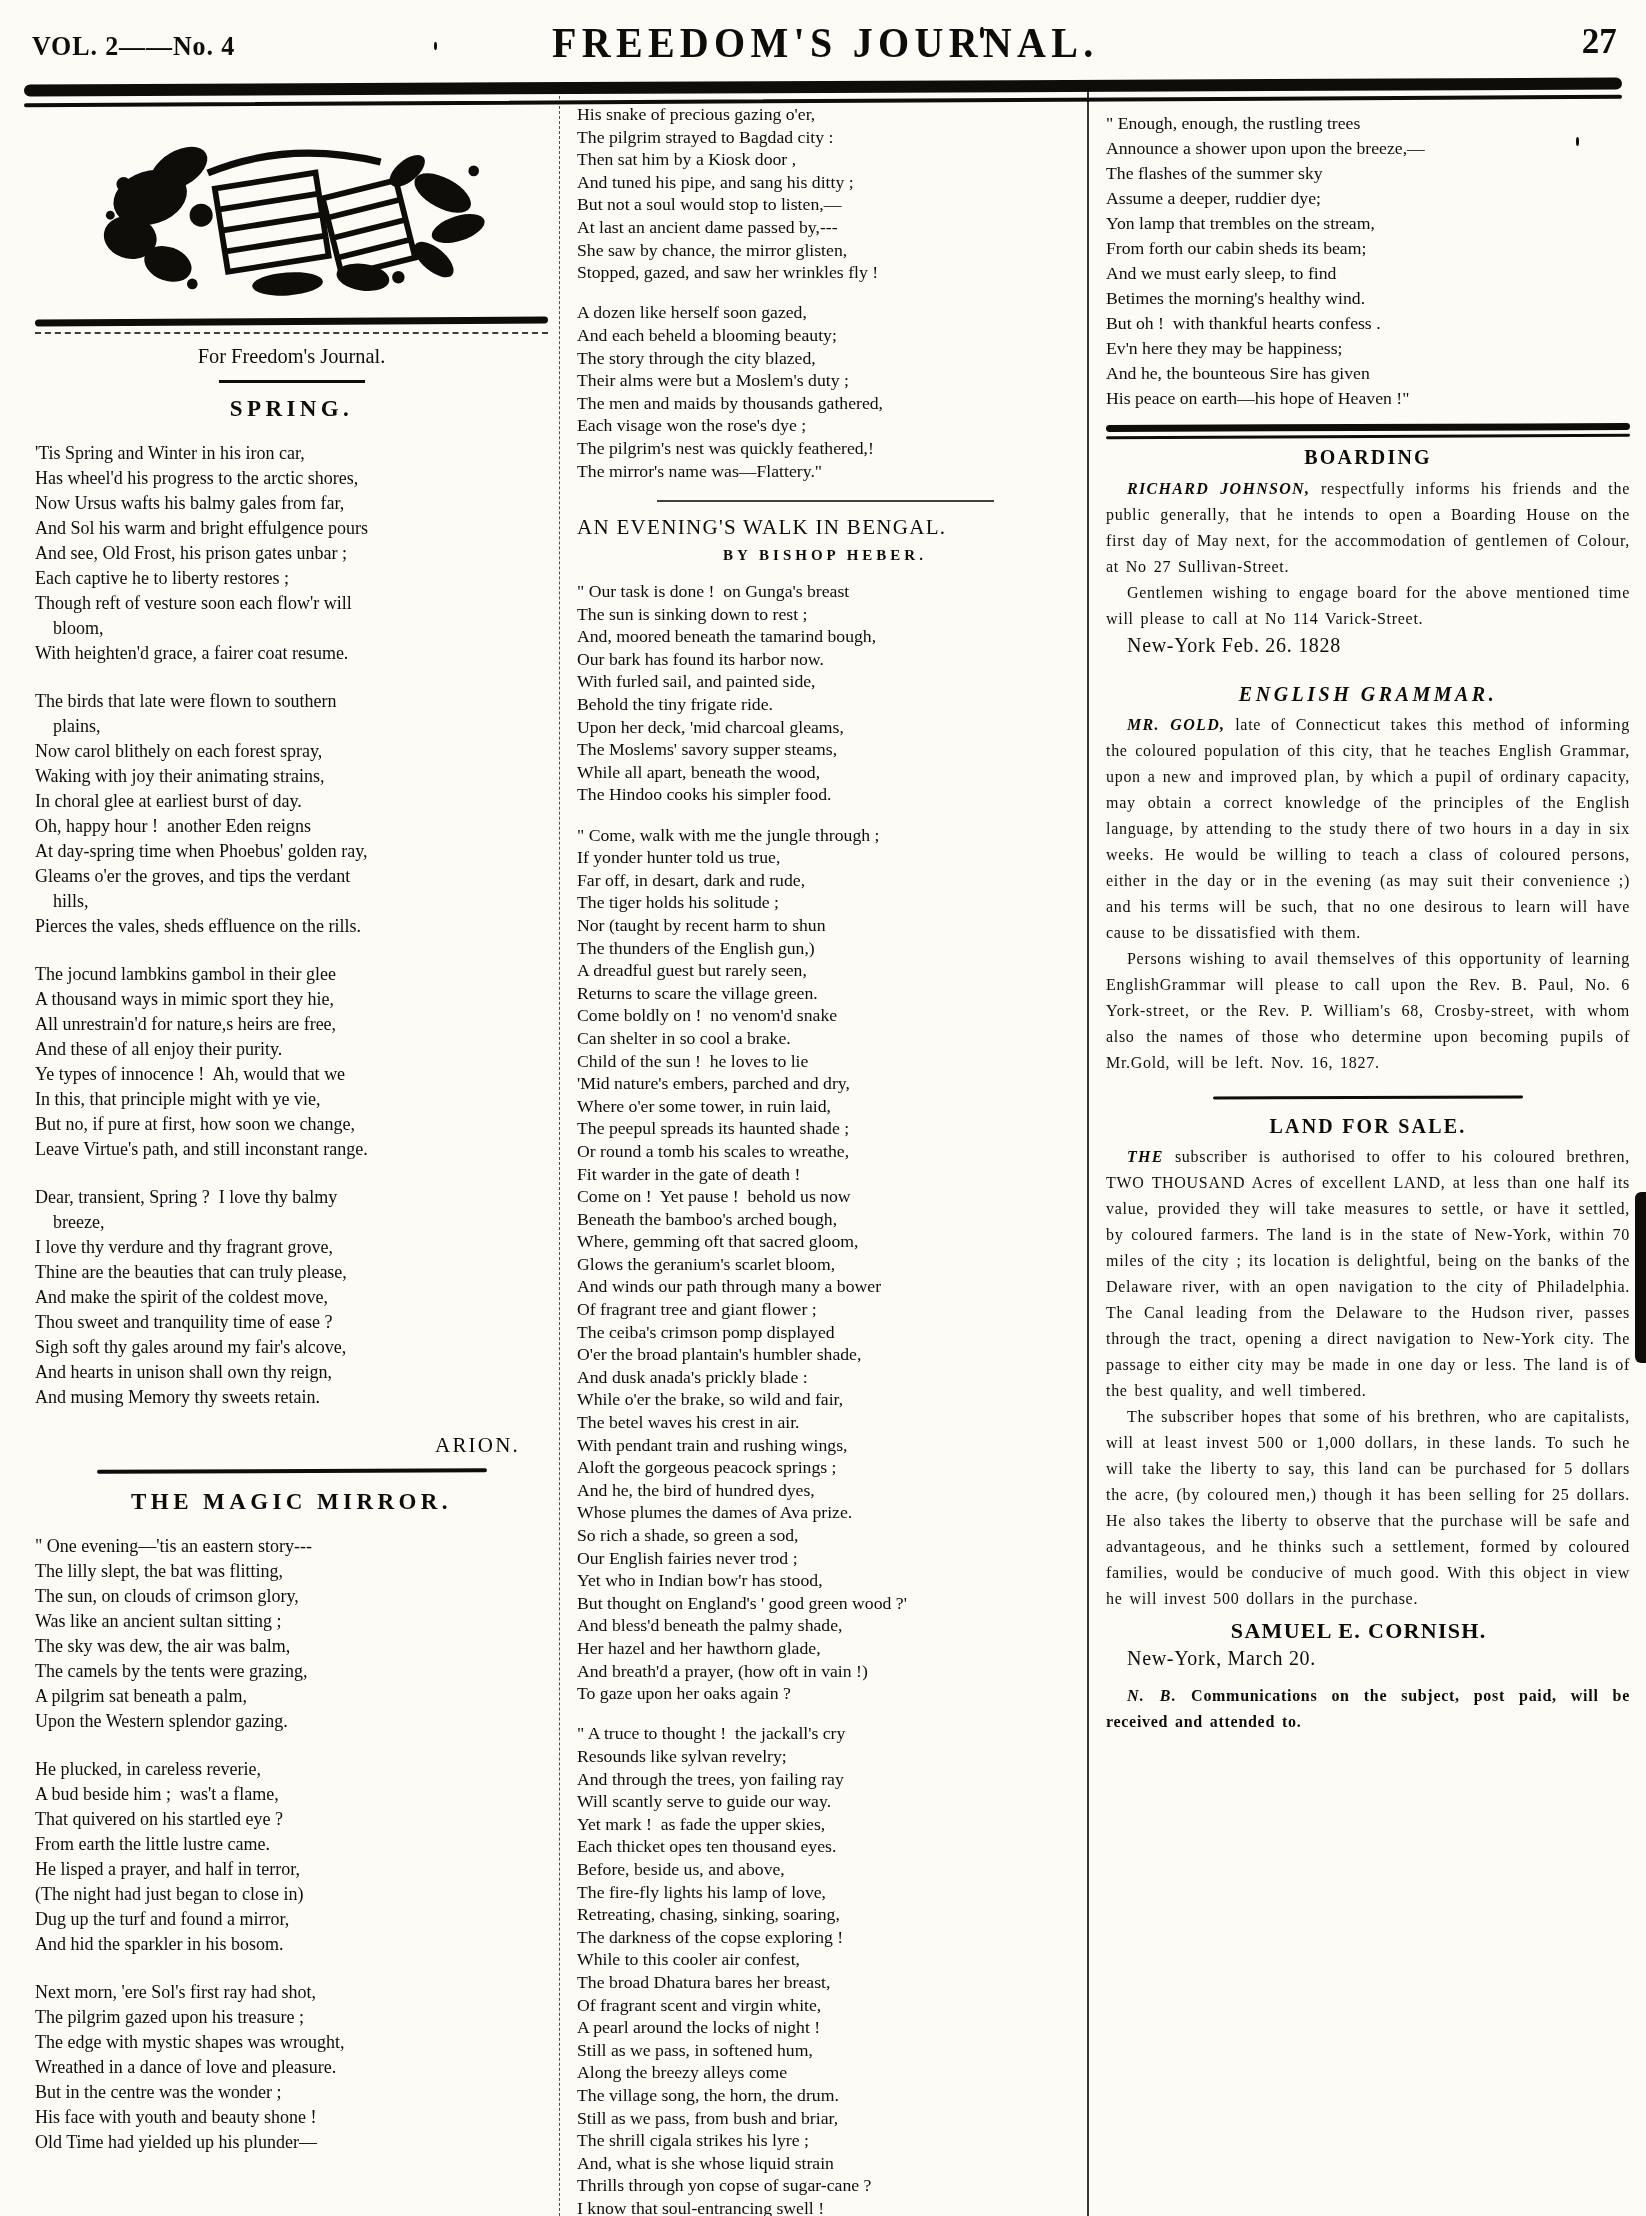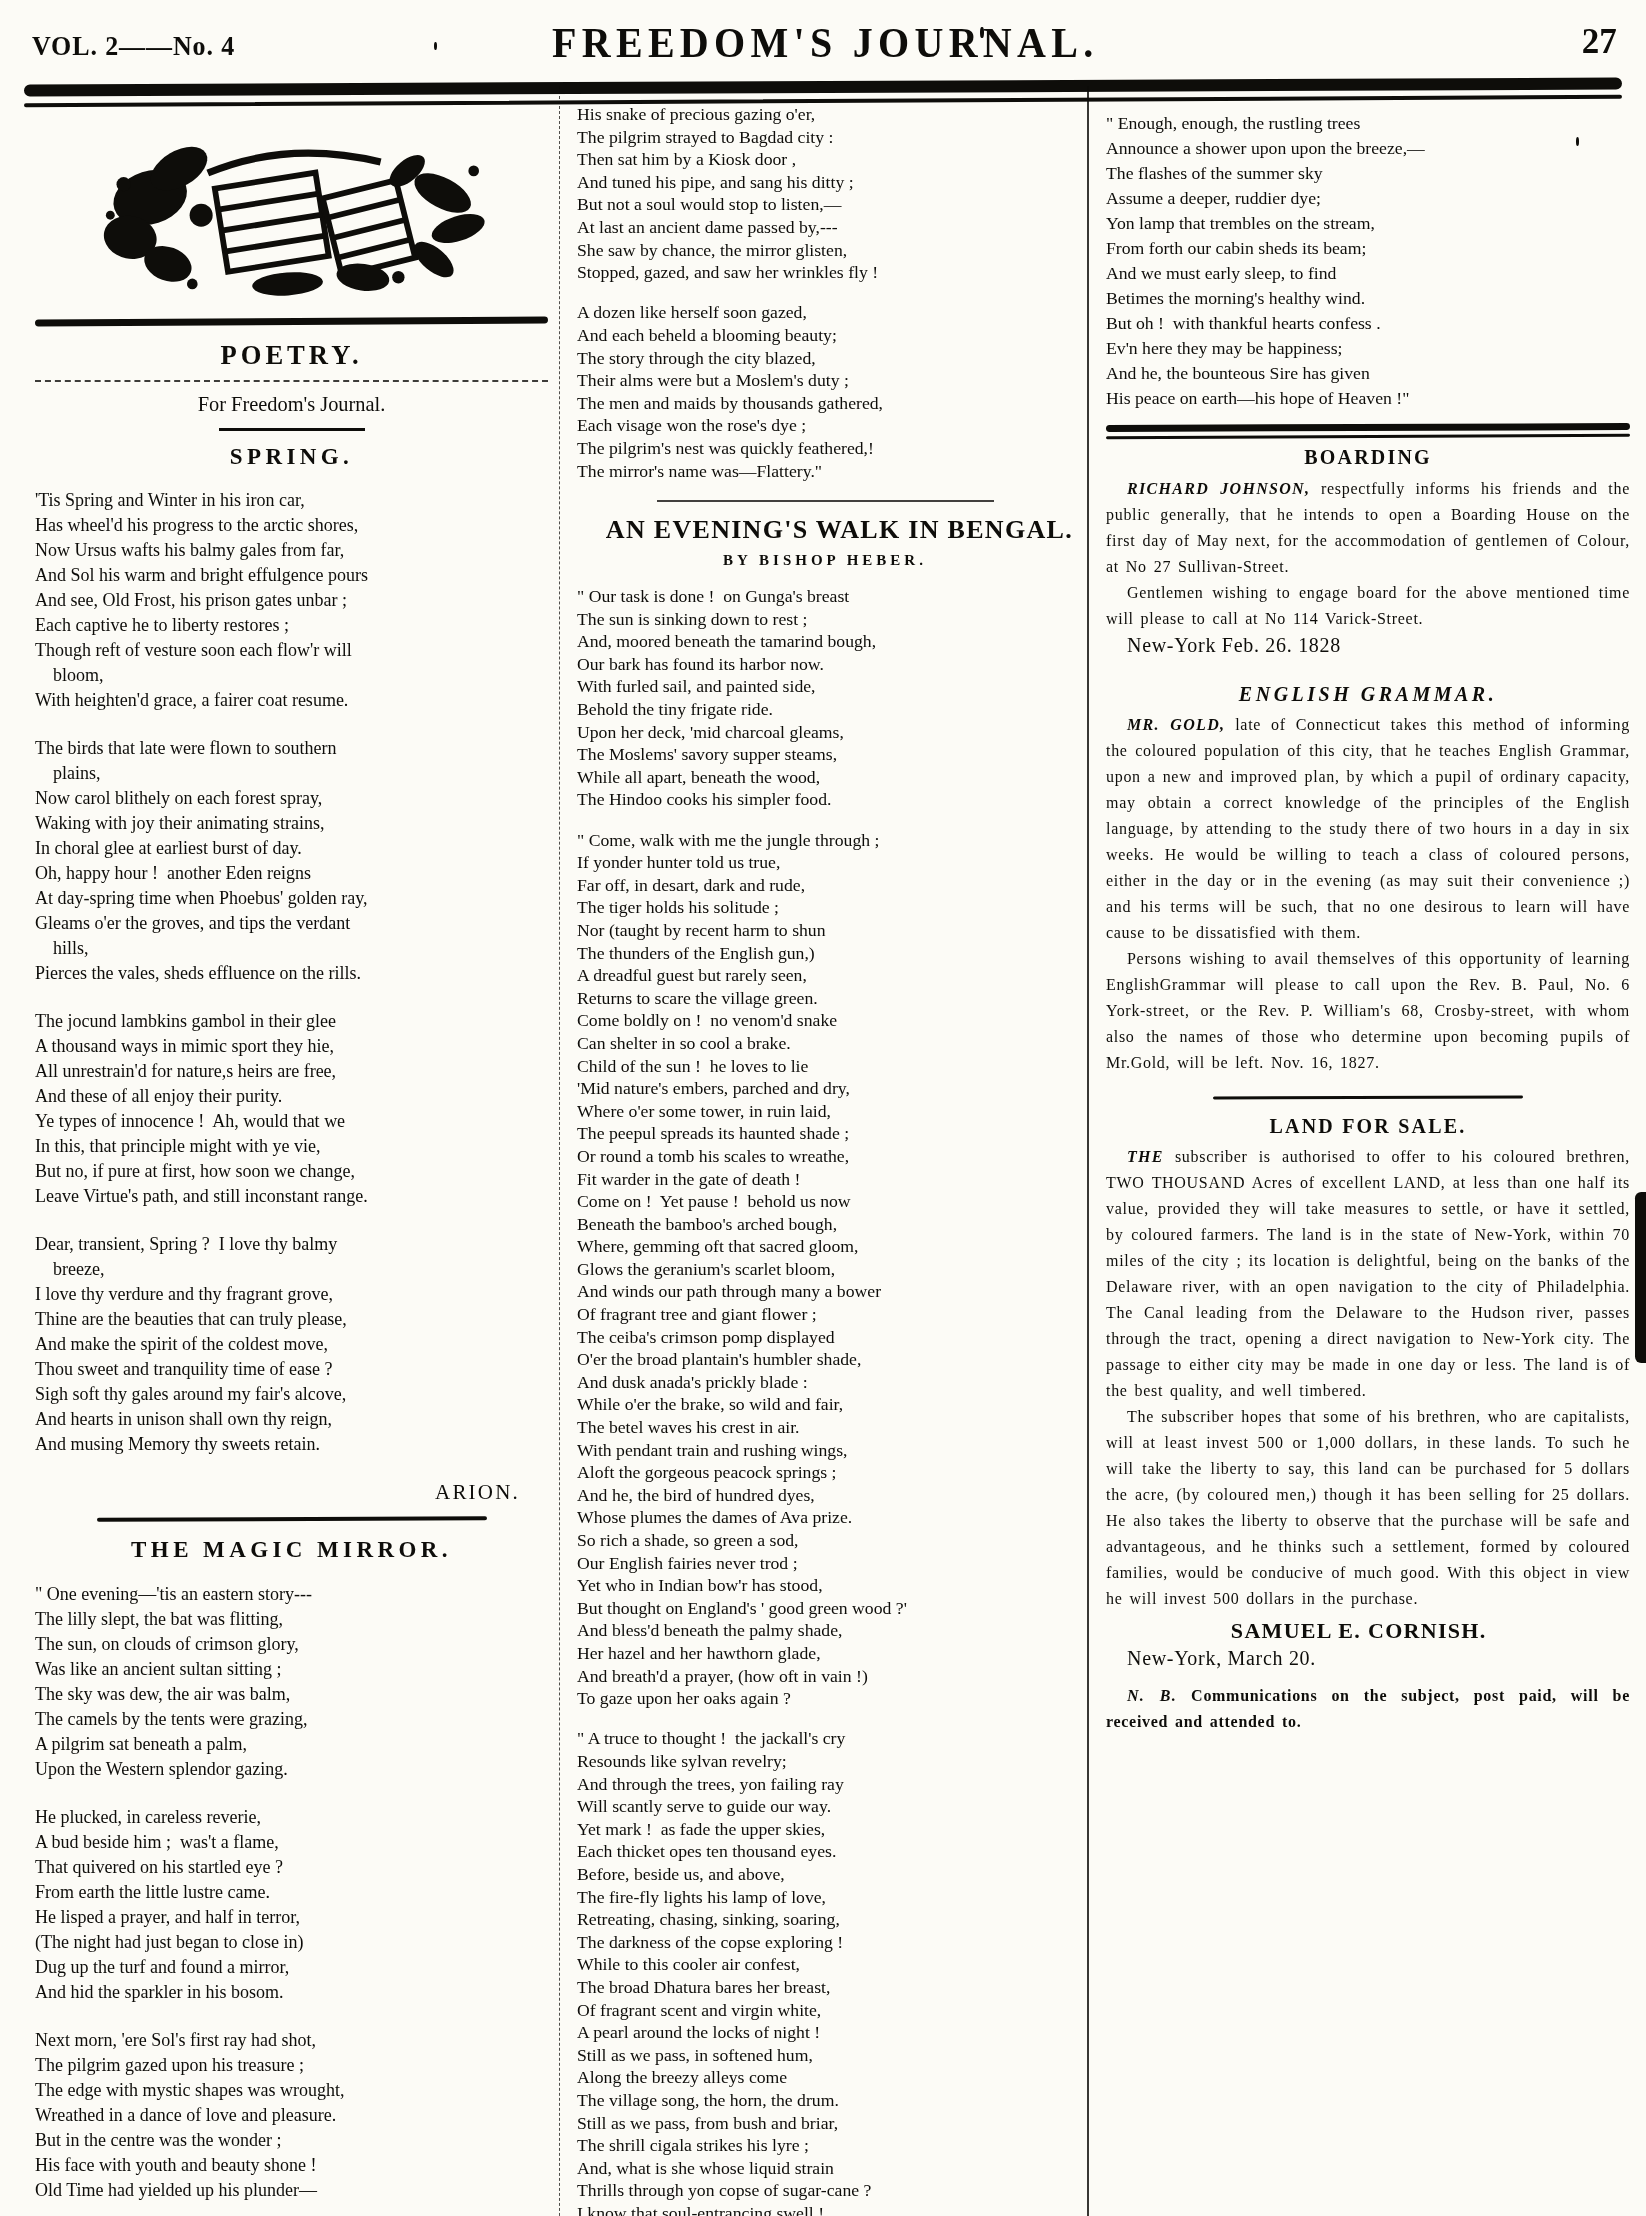--- a/index.html
+++ b/index.html
@@ -34,21 +34,21 @@
   .rule-short { width:146px; height:2.2px; background:#0e0d0a; margin:12.4px auto 13.3px; }
   .poem-title { text-align:center; font-size:23px; font-weight:bold; letter-spacing:4.4px; margin:9.8px 0 18.6px; }
   .stanza { margin:0 0 23px 0; }
   .pline { font-size:18px; line-height:25px; white-space:pre-wrap; }
   .sig { text-align:right; font-size:21px; letter-spacing:2.2px; padding-right:28px; margin:2.7px 0 11.5px; }
   .rule-mid { width:390px; height:4px; background:#0e0d0a; border-radius:2.2px; margin:8px auto 16px; transform:rotate(-0.2deg); }
   
   .col-mid .pline { font-size:17.7px; line-height:22.6px; }
   .col-mid .stanza { margin-bottom:17.7px; }
   .rule-thin { width:337px; height:1.8px; background:rgba(13,12,10,.78); margin:5.3px auto 13.3px; }
-  .bengal-title { text-align:right; font-size:26px; font-weight:bold; letter-spacing:1.3px; margin:0 0 7px; }
+  .bengal-title { text-align:left; font-size:21px; font-weight:normal; letter-spacing:1.3px; margin:0 0 7px; }
   .byline { text-align:center; font-size:15px; font-weight:bold; letter-spacing:4px; margin:0 0 16px; }
   
   .col-right .pline { font-size:17.7px; line-height:25px; }
   .col-right .stanza { margin-bottom:13.3px; }
   .rule-double-a { height:7px; background:#0e0d0a; border-radius:3.5px; margin:10.6px 0 3.5px; transform:rotate(-0.2deg); }
   .rule-double-b { height:2.7px; background:#0e0d0a; border-radius:1.8px; margin:0 0 8.9px; transform:rotate(-0.25deg); }
   .ad-title { text-align:center; font-size:20px; font-weight:bold; letter-spacing:2.2px; margin:6.2px 0 6.2px; }
   .ad-title.italic { font-style:italic; letter-spacing:3.5px; }
   .ad-body p { font-size:16px; line-height:26px; text-align:justify; text-indent:21px; margin:0; letter-spacing:0.7px; word-spacing:2.2px; }
   .ad-body p .lead { font-weight:bold; font-style:italic; letter-spacing:1.3px; }
@@ -109,21 +109,20 @@
       <ellipse cx="700" cy="90" rx="48" ry="24" transform="rotate(-40 700 90)"></ellipse>
       <circle cx="680" cy="330" r="14"></circle>
         <circle cx="850" cy="90" r="12"></circle>
       <ellipse cx="600" cy="330" rx="60" ry="30" transform="rotate(8 600 330)"></ellipse>
       <ellipse cx="430" cy="345" rx="80" ry="26" transform="rotate(-4 430 345)"></ellipse>
     </g>
   </svg>
 
   <div class="rule-heavy"></div>
 
-  <div class="poetry-title">POETRY.</div>
   <hr class="rule-dotted">
   <div class="journal-line">For Freedom's Journal.</div>
   <div class="rule-short"></div>
 
   <div class="poem-title">SPRING.</div>
   <div class="stanza">
       <div class="pline">'Tis Spring and Winter in his iron car,</div>
       <div class="pline">Has wheel'd his progress to the arctic shores,</div>
       <div class="pline">Now Ursus wafts his balmy gales from far,</div>
       <div class="pline">And Sol his warm and bright effulgence pours</div>

